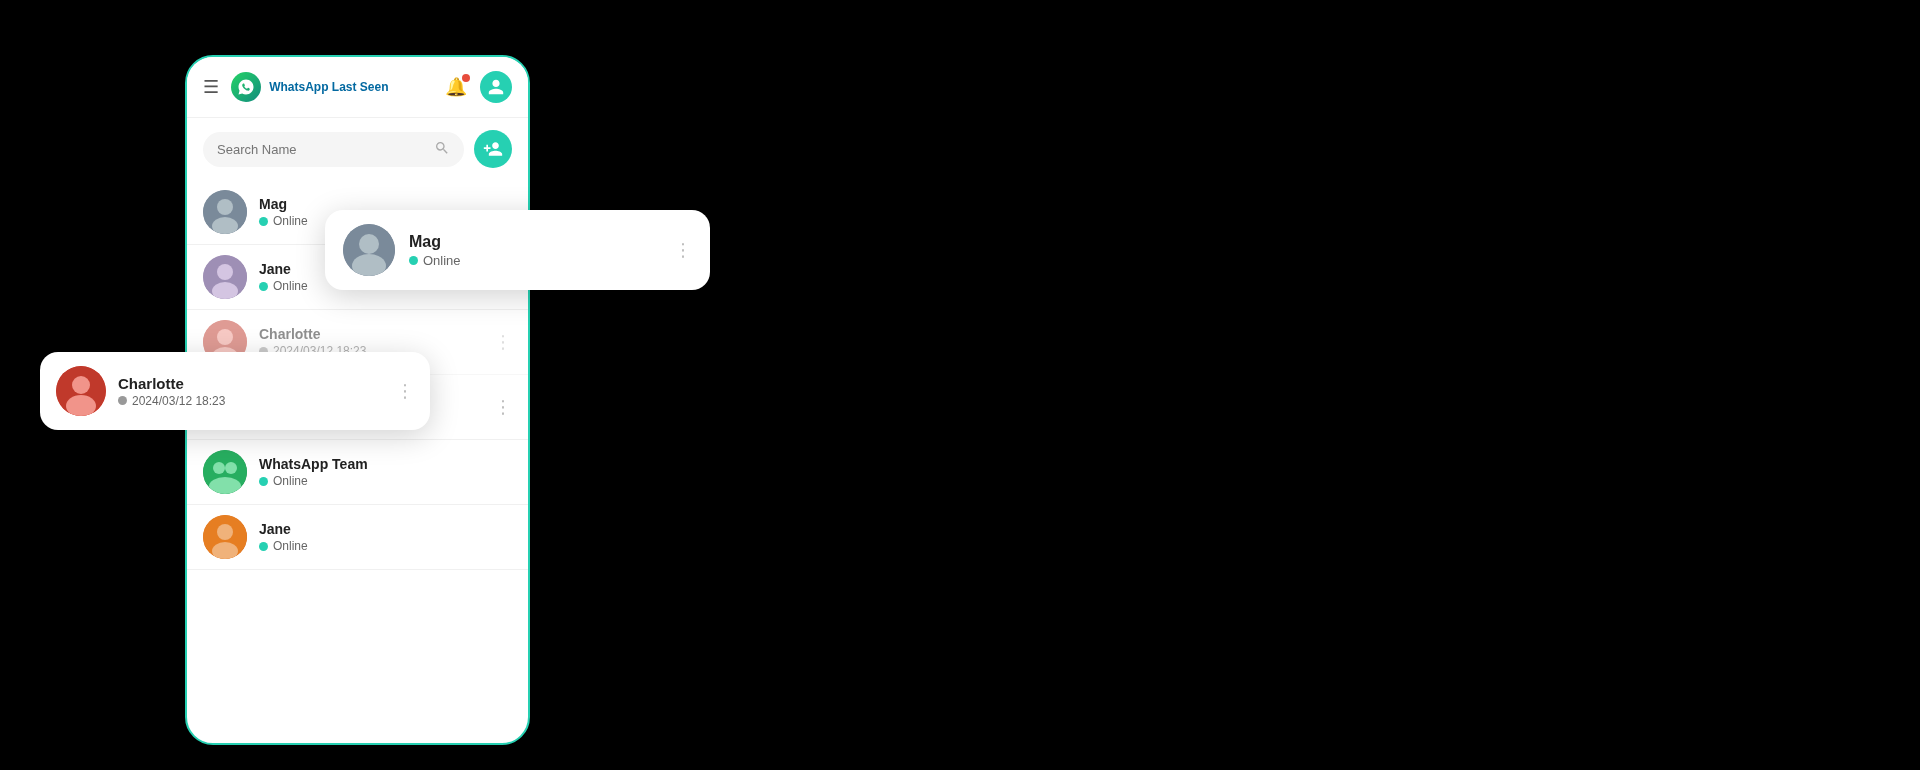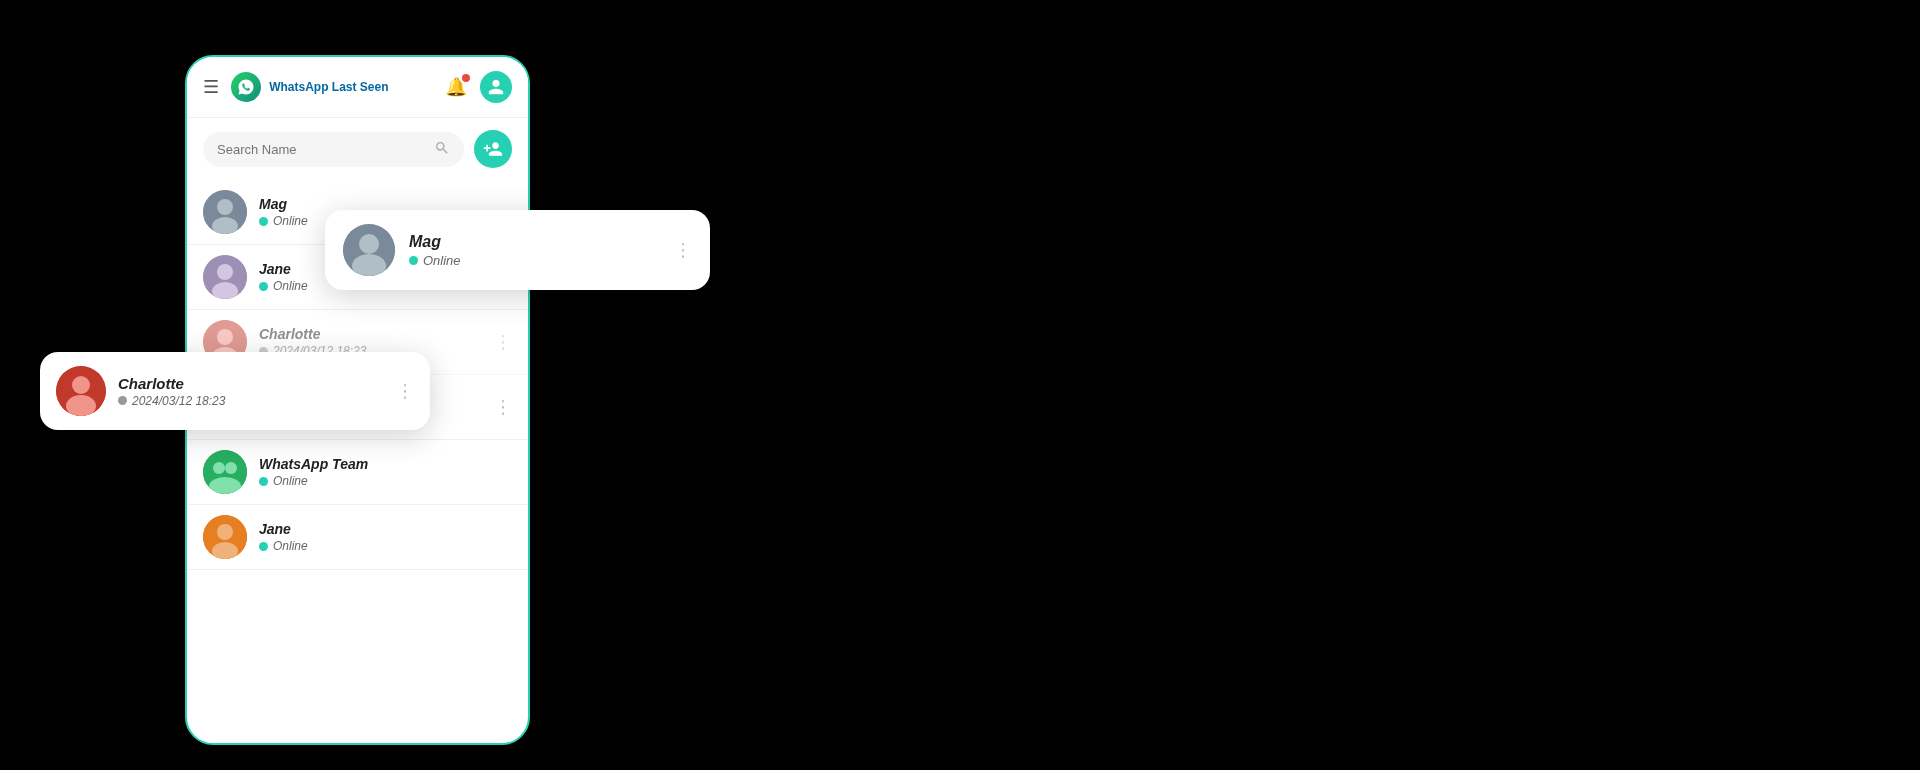--- a/index.html
+++ b/index.html
@@ -172,21 +172,20 @@
       display: flex;
       align-items: center;
       justify-content: center;
       font-size: 18px;
       color: white;
       position: relative;
     }
 
     .contact-info {
       flex: 1;
-      font-style: italic;
     }
 
     .contact-name {
       font-size: 14px;
       font-weight: 600;
       color: #222;
     }
 
     .contact-status {
       display: flex;

